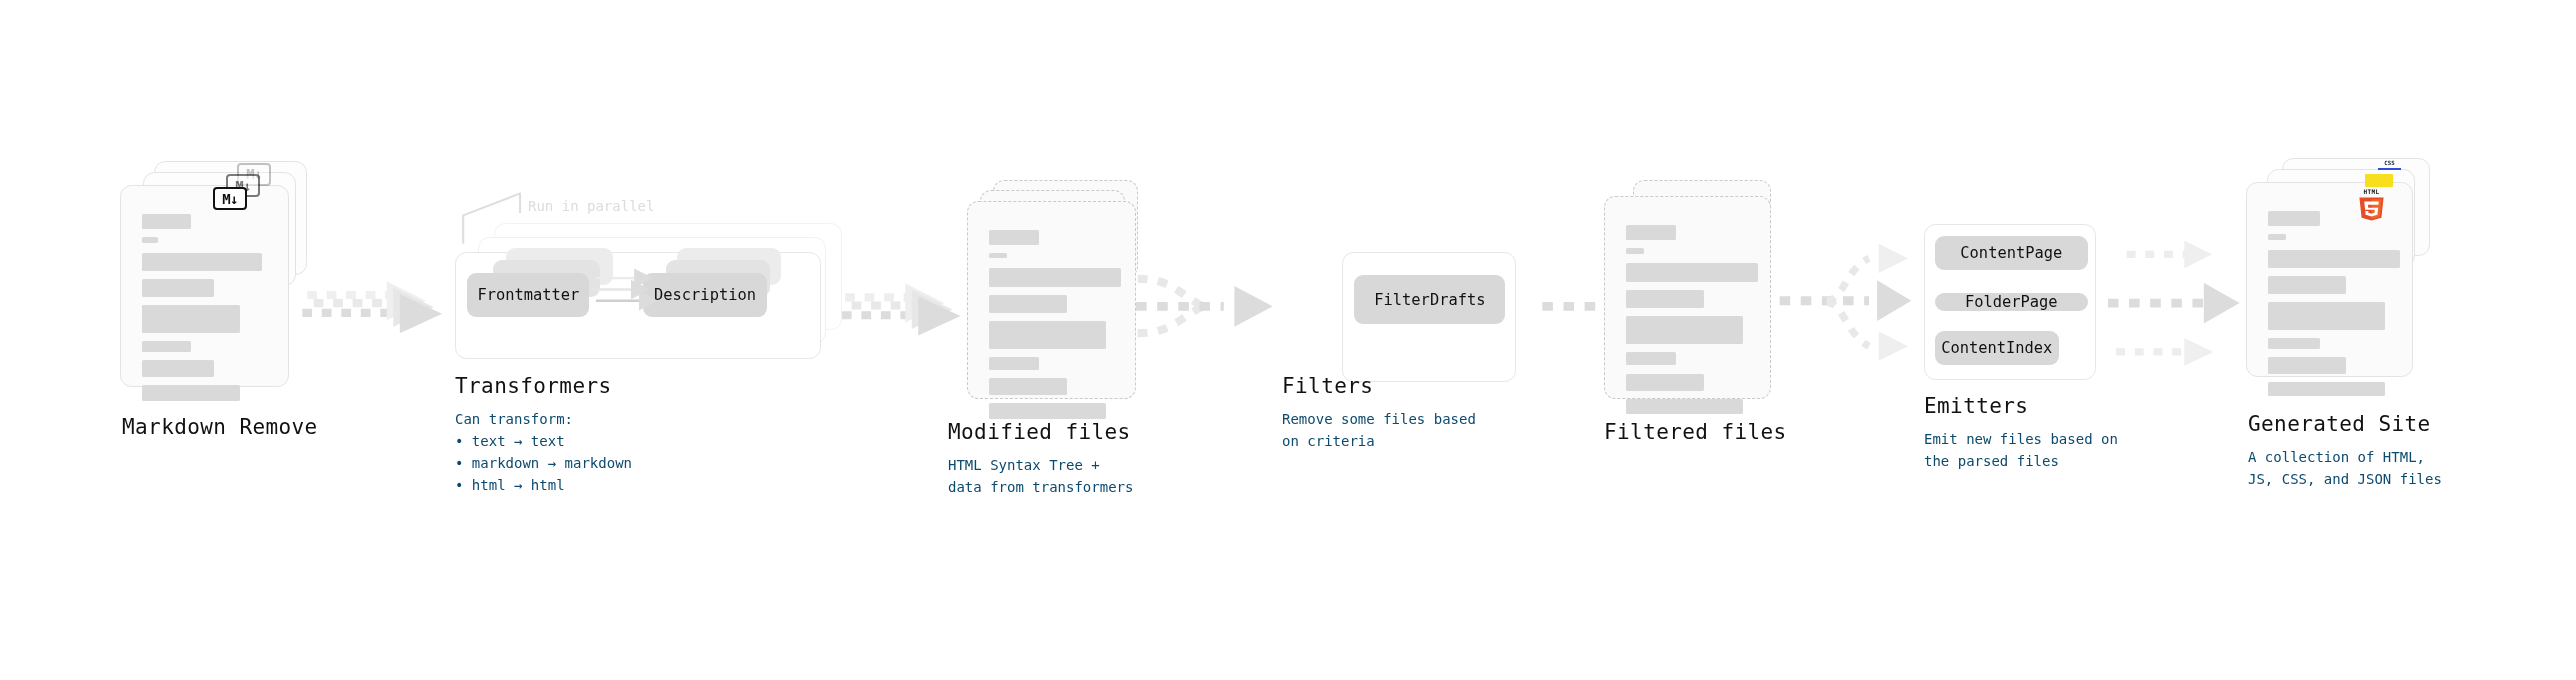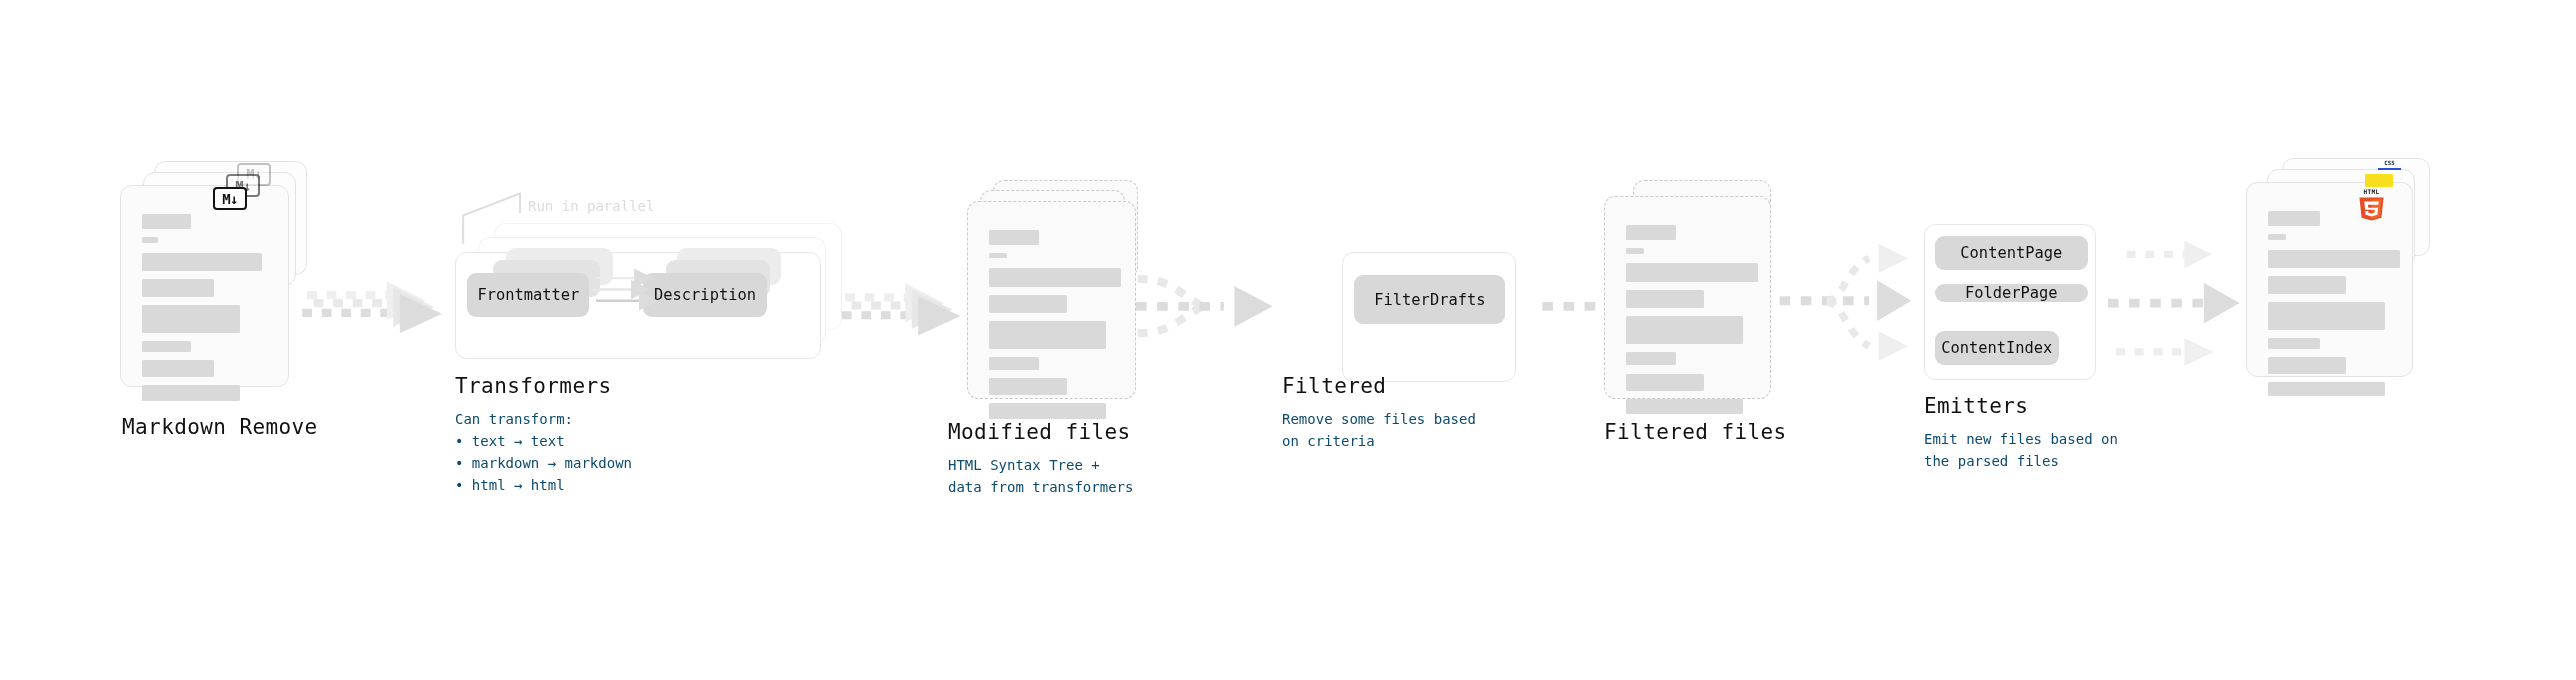--- a/index.html
+++ b/index.html
@@ -214,21 +214,21 @@
     <div class="title">Modified files</div>
     <div class="sub">HTML Syntax Tree +
 data from transformers</div>
   </div>
 
   <div class="panel" style="left:1342px;top:252px;width:174px;height:130px;">
     <div class="chip" style="left:11.4px;top:22px;width:151px;height:49px;">FilterDrafts</div>
   </div>
 
   <div class="caption" style="left:1282px;top:375px;">
-    <div class="title">Filtered</div>
+    <div class="title">Filters</div>
     <div class="sub">Remove some files based
 on criteria</div>
   </div>
 
   <div class="filestack" style="left:1604px;top:180px;width:187px;height:236px;">
     <div class="sheet dashed" style="left:29px;top:0px;width:138px;height:98px;"></div>
     <div class="sheet dashed" style="left:0px;top:16.3px;width:167px;height:203px;">
       <div class="lines">
         <div class="ln" style="width:50px;height:14.6px;"></div>
         <div class="ln" style="width:18px;height:5.7px;margin-bottom:9.8px;"></div>
@@ -241,21 +241,21 @@
       </div>
     </div>
   </div>
 
   <div class="caption" style="left:1604px;top:421px;">
     <div class="title">Filtered files</div>
   </div>
 
   <div class="panel" style="left:1924px;top:224px;width:172px;height:156px;">
     <div class="chip" style="left:9.8px;top:11.4px;width:153px;height:34px;">ContentPage</div>
-    <div class="chip" style="left:9.8px;top:59px;width:153px;height:18px;">FolderPage</div>
+    <div class="chip" style="left:9.8px;top:68px;width:153px;height:18px;">FolderPage</div>
     <div class="chip" style="left:9.8px;top:106px;width:124px;height:34px;">ContentIndex</div>
   </div>
 
   <div class="caption" style="left:1924px;top:395px;">
     <div class="title">Emitters</div>
     <div class="sub">Emit new files based on
 the parsed files</div>
   </div>
 
   <div class="filestack" style="left:2246px;top:158px;width:211px;height:244px;">
@@ -286,15 +286,20 @@
         <text x="18" y="9" text-anchor="middle" font-size="7.5" font-weight="bold" font-family="DejaVu Sans Mono, monospace" fill="#111" letter-spacing="0.5">HTML</text>
         <path d="M3,13 L33,13 L30.3,38 L18,41.5 L5.7,38 z" fill="#e44d26"></path>
         <path d="M18,15 L30.6,15 L28.4,36.6 L18,39.6 z" fill="#f16529"></path>
         <path d="M9,18 L27,18 L26.6,22 L13.6,22 L13.9,25.6 L26.3,25.6
                  L25.3,34.4 L18,36.6 L10.7,34.4 L10.3,29.6 L14,29.6
                  L14.2,32 L18,33 L21.8,32 L22.2,28.2 L10.1,28.2 z" fill="#ffffff"></path>
       </svg>
     </div>
   </div>
 
+  <div class="caption" style="left:2248px;top:413px;">
+    <div class="title">Generated Site</div>
+    <div class="sub">A collection of HTML,
+JS, CSS, and JSON files</div>
+  </div>
 
 </div>
 
 
 </body></html>

